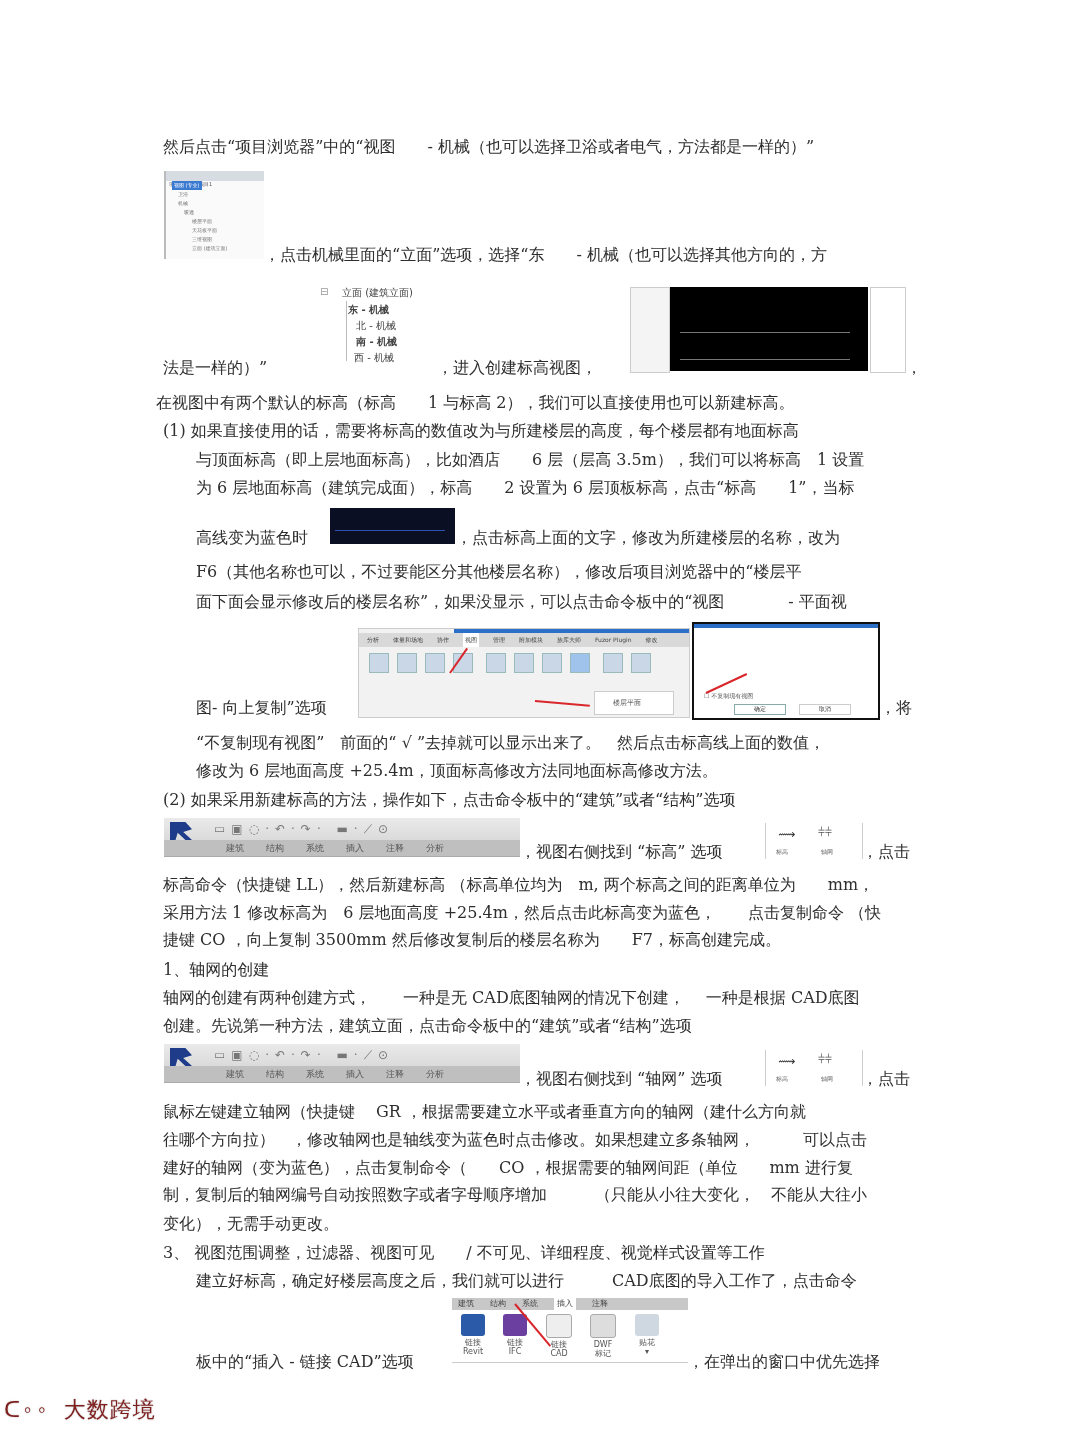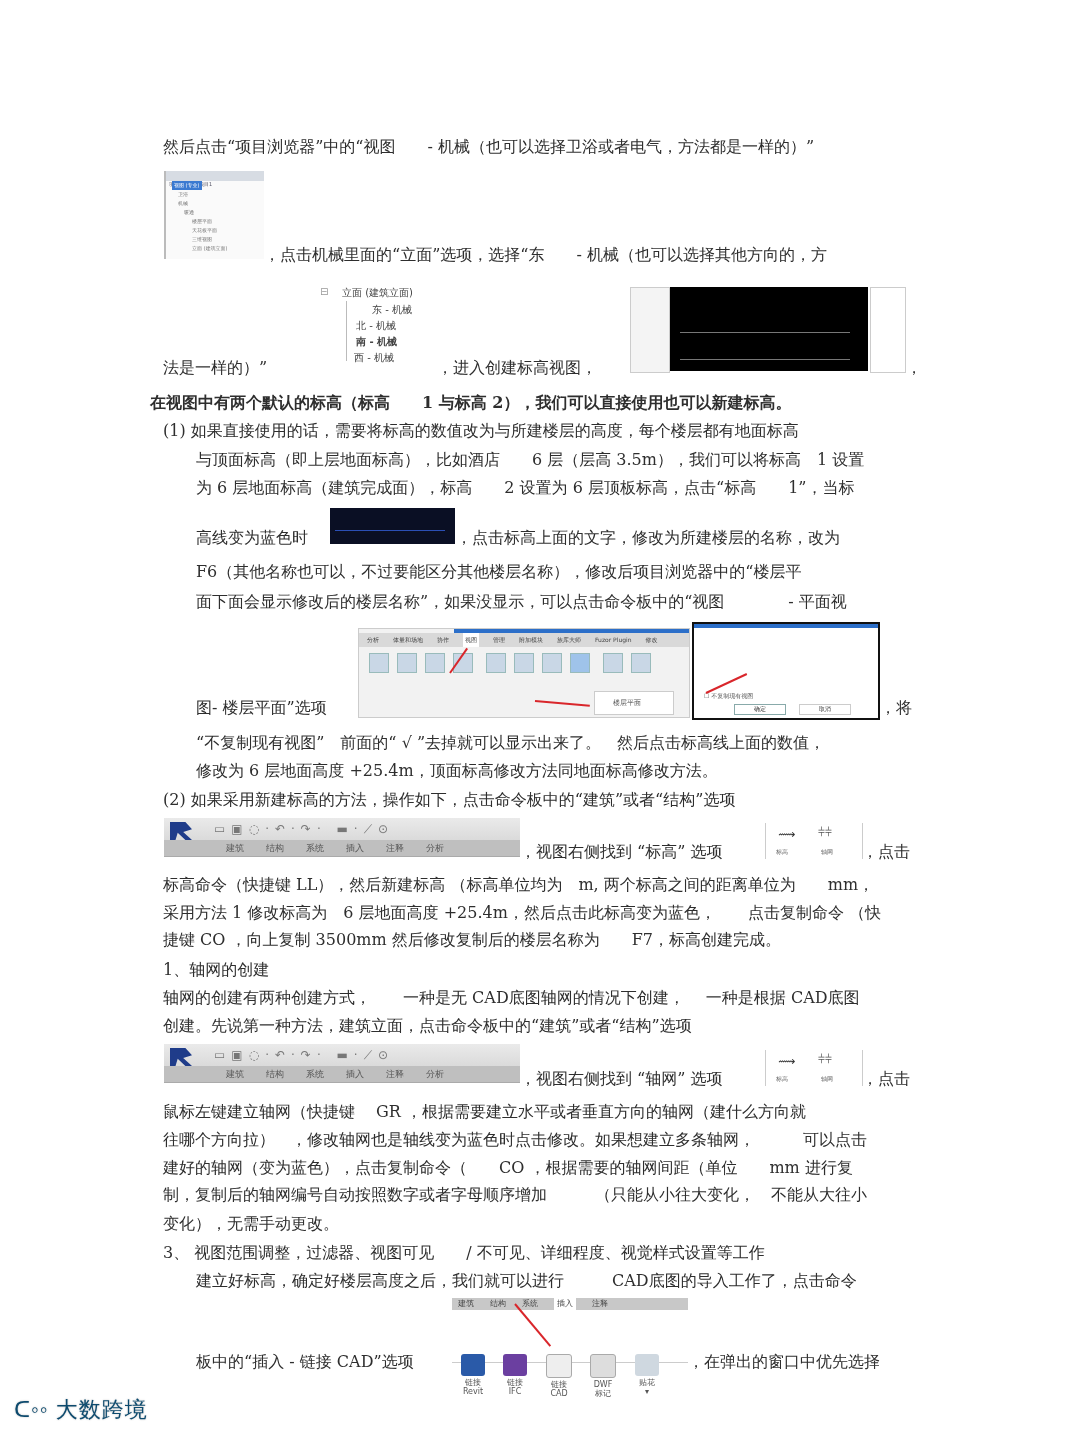--- a/index.html
+++ b/index.html
@@ -25,25 +25,25 @@
   .qat .tabrow { position:absolute; bottom:0; left:0; right:0; height:16px; background:#bfbfbf;
                  font-size:9px; font-family:"DejaVu Sans",sans-serif; color:#555; display:flex; gap:22px; padding-left:62px; line-height:16px;}
   .rlogo { position:absolute; left:6px; top:4px; width:22px; height:18px; background:#1f3c8a;
            clip-path:polygon(0 0,70% 0,100% 40%,60% 55%,100% 100%,70% 100%,35% 60%,25% 100%,0 100%); }
   .levicons { border-left:1px solid #ccc; border-right:1px solid #ccc; font-size:6px; color:#666;
               font-family:"DejaVu Sans",sans-serif; }
   .insert { background:#fff; border-bottom:1px solid #ccc; }
   .insert .tabs2 { background:#c8c8c8; height:12px; font-size:8px; color:#444; display:flex; gap:16px; padding-left:6px;
                    font-family:"DejaVu Sans",sans-serif; line-height:12px; }
   .insert .tool { position:absolute; top:16px; width:30px; text-align:center; font-size:8px; color:#555;
-                  font-family:"DejaVu Sans",sans-serif; line-height:9px;margin-top:40px; }
+                  font-family:"DejaVu Sans",sans-serif; line-height:9px; }
   .insert .tool .g { width:24px; height:22px; margin:0 auto 2px; border-radius:3px; }
   .arrow { position:absolute; height:2px; background:#d9262b; transform-origin:left center; }
-  .watermark { position:absolute; left:14px; top:1395px; font-size:22px; color:#0c4a6e;
-               font-family:Liberation Sans, sans-serif; text-shadow:0 0 2px #bbb; letter-spacing:1px; }
+  .watermark { position:absolute; left:4px; top:1395px; font-size:22px; color:#7f1d1d;
+               font-family:Liberation Mono, monospace; text-shadow:0 0 2px #bbb; letter-spacing:1px; }
 </style>
 </head>
 <body>
 
 <div class="line" style="left:163px;top:137px;">然后点击“项目浏览器”中的“视图　　- 机械（也可以选择卫浴或者电气，方法都是一样的）”</div>
 
 <div class="img browser" style="left:164px;top:171px;width:98px;height:88px;">
   <div class="hdr"><span style="font-size:5px;color:#556;padding-left:3px;font-family:'DejaVu Sans',sans-serif;">项目浏览器 - 项目1</span></div>
   <div class="row" style="padding-left:6px;"><span class="sel">视图 (专业)</span></div>
   <div class="row" style="padding-left:12px;">卫浴</div>
@@ -53,38 +53,38 @@
   <div class="row" style="padding-left:26px;">天花板平面</div>
   <div class="row" style="padding-left:26px;">三维视图</div>
   <div class="row" style="padding-left:26px;">立面 (建筑立面)</div>
 </div>
 <div class="line" style="left:264px;top:245px;">，点击机械里面的“立面”选项，选择“东　　- 机械（也可以选择其他方向的，方</div>
 
 <div class="img tree" style="left:320px;top:283px;width:110px;height:85px;">
   <span class="t" style="left:0;top:3px;color:#999;">⊟</span>
   <span class="t" style="left:22px;top:3px;">立面 (建筑立面)</span>
   <div style="position:absolute;left:26px;top:18px;width:1px;height:60px;background:#bbb;"></div>
-  <span class="t" style="left:52px;top:20px;">东 - 机械</span>
+  <span class="t" style="left:28px;top:20px;font-weight:bold;">东 - 机械</span>
   <span class="t" style="left:36px;top:36px;">北 - 机械</span>
   <span class="t" style="left:36px;top:52px;font-weight:bold;">南 - 机械</span>
   <span class="t" style="left:34px;top:68px;">西 - 机械</span>
 </div>
 
 <div class="line" style="left:163px;top:358px;">法是一样的）”</div>
 <div class="line" style="left:437px;top:358px;">，进入创建标高视图，</div>
 
 <div class="img side" style="left:630px;top:287px;width:38px;height:84px;"></div>
 <div class="img blackview" style="left:670px;top:287px;width:198px;height:84px;">
   <div class="blkline" style="left:10px;top:45px;width:170px;"></div>
   <div class="blkline" style="left:10px;top:72px;width:170px;"></div>
 </div>
 <div class="img side" style="left:870px;top:287px;width:34px;height:84px;background:#fff;"></div>
 <div class="line" style="left:906px;top:358px;">，</div>
 
-<div class="line" style="left:150px;top:393px;font-weight:bold;">在视图中有两个默认的标高（标高　　1 与标高 2），我们可以直接使用也可以新建标高。</div>
+<div class="line" style="left:156px;top:393px;">在视图中有两个默认的标高（标高　　1 与标高 2），我们可以直接使用也可以新建标高。</div>
 <div class="line" style="left:163px;top:421px;">(1)  如果直接使用的话，需要将标高的数值改为与所建楼层的高度，每个楼层都有地面标高</div>
 <div class="line" style="left:196px;top:450px;text-align:center;">与顶面标高（即上层地面标高），比如酒店　　6 层（层高  3.5m），我们可以将标高　1 设置</div>
 <div class="line" style="left:196px;top:478px;">为 6 层地面标高（建筑完成面），标高　　2 设置为 6 层顶板标高，点击“标高　　1”，当标</div>
 
 <div class="line" style="left:196px;top:528px;">高线变为蓝色时</div>
 <div class="img" style="left:330px;top:508px;width:125px;height:36px;background:#0a0f24;">
   <div style="position:absolute;left:5px;top:22px;width:110px;height:1px;background:#2b4fb5;"></div>
 </div>
 <div class="line" style="left:456px;top:528px;">，点击标高上面的文字，修改为所建楼层的名称，改为</div>
 
@@ -115,21 +115,21 @@
 <div class="arrow" style="left:535px;top:700px;width:55px;transform:rotate(5deg);"></div>
 
 <div class="img dialog" style="left:692px;top:622px;width:184px;height:94px;">
   <div style="height:4px;background:#2c6fc9;"></div>
   <div style="position:absolute;left:10px;top:68px;font-size:6px;font-family:'DejaVu Sans',sans-serif;color:#555;">☐ <span>不复制现有视图</span></div>
   <div style="position:absolute;left:40px;top:80px;width:50px;height:9px;border:1px solid #8aa;font-size:6px;text-align:center;font-family:'DejaVu Sans',sans-serif;">确定</div>
   <div style="position:absolute;left:105px;top:80px;width:50px;height:9px;border:1px solid #ccc;font-size:6px;text-align:center;font-family:'DejaVu Sans',sans-serif;">取消</div>
 </div>
 <div class="arrow" style="left:706px;top:692px;width:45px;transform:rotate(-25deg);"></div>
 
-<div class="line" style="left:196px;top:698px;">图- 楼层平面”选项</div>
+<div class="line" style="left:196px;top:698px;">图- 向上复制”选项</div>
 <div class="line" style="left:880px;top:698px;">，将</div>
 
 <div class="line" style="left:196px;top:733px;">“不复制现有视图”　前面的“ √ ”去掉就可以显示出来了。　然后点击标高线上面的数值，</div>
 <div class="line" style="left:196px;top:761px;">修改为  6 层地面高度  +25.4m，顶面标高修改方法同地面标高修改方法。</div>
 <div class="line" style="left:163px;top:790px;">(2) 如果采用新建标高的方法，操作如下，点击命令板中的“建筑”或者“结构”选项</div>
 
 <div class="img qat" style="left:164px;top:818px;width:356px;height:38px;">
   <div class="rlogo"></div>
   <div style="position:absolute;left:50px;top:4px;font-size:12px;color:#777;font-family:'DejaVu Sans',sans-serif;letter-spacing:6px;">▭▣◌·↶·↷· ▬·⟋⊙</div>
   <div class="tabrow">

